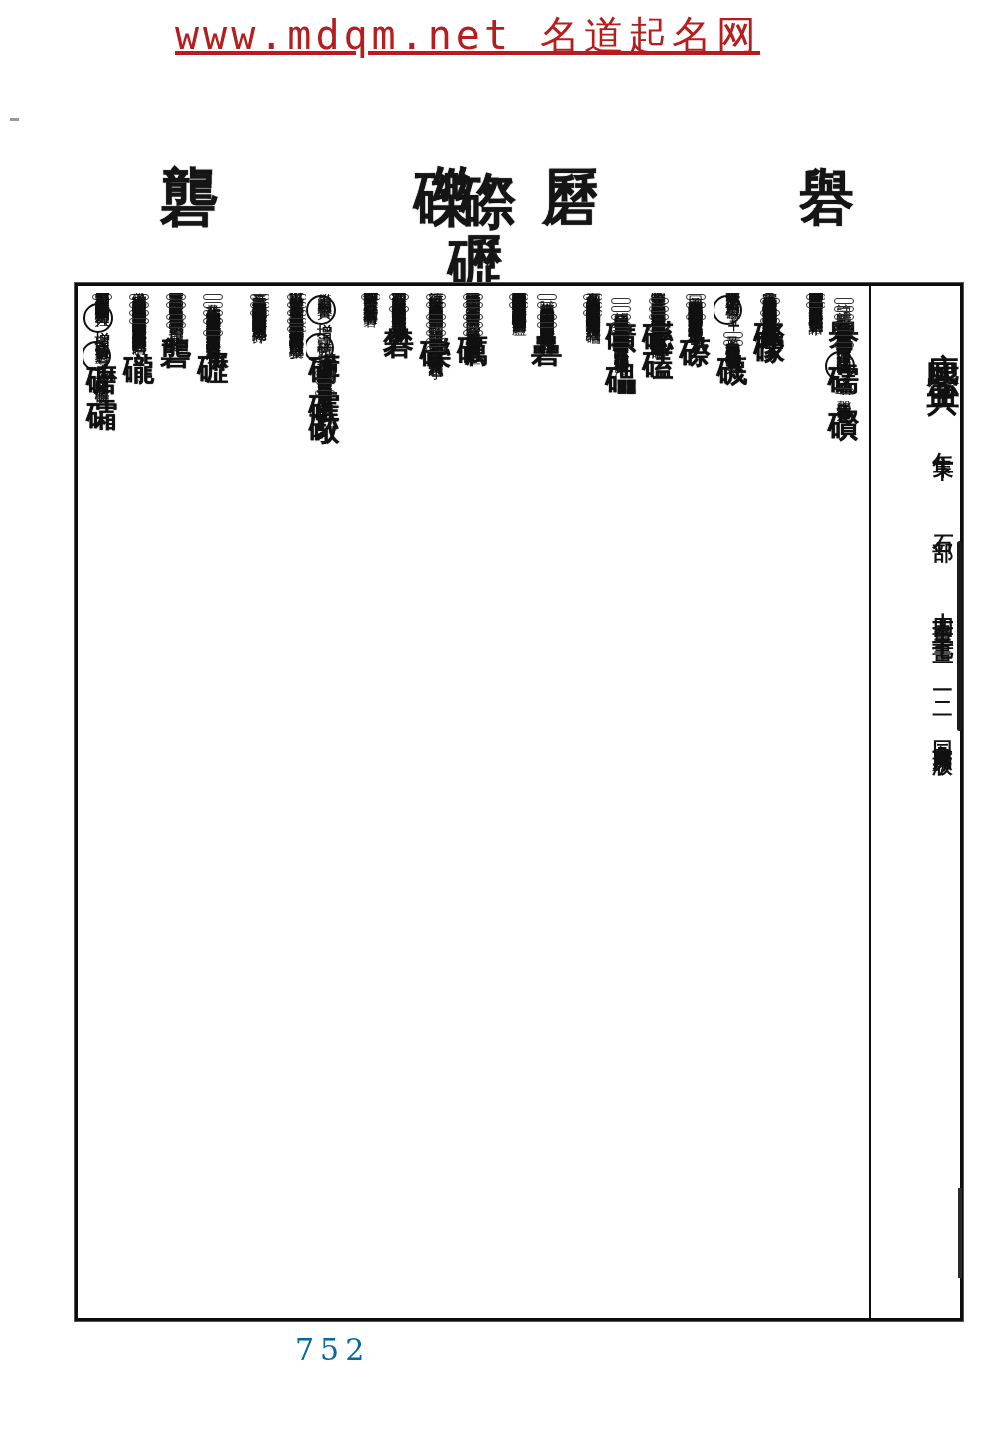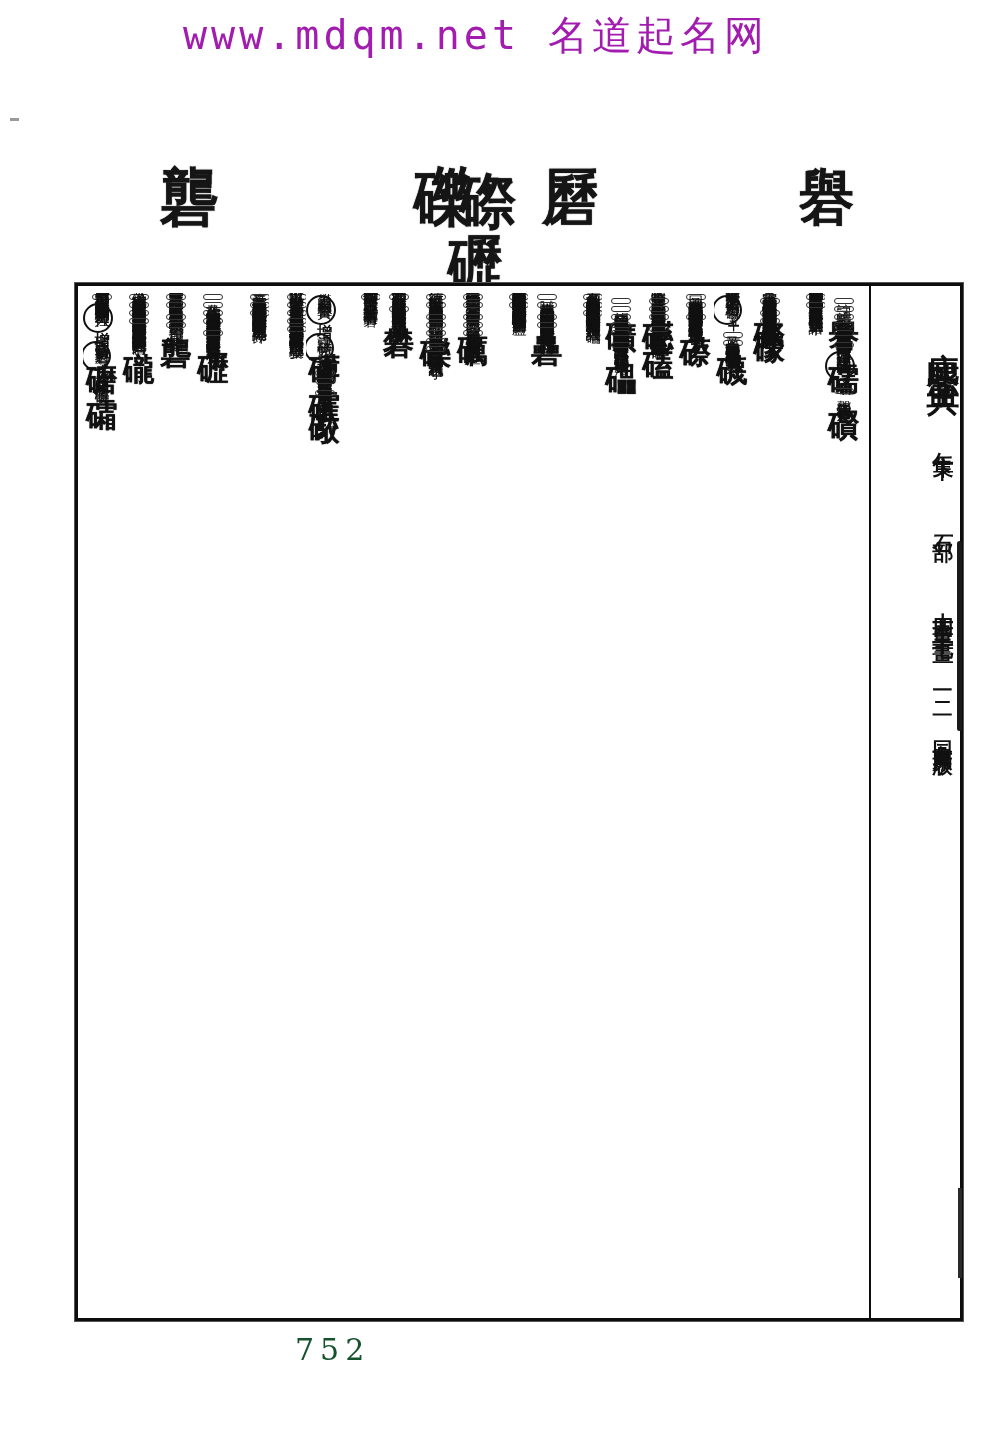--- a/index.html
+++ b/index.html
@@ -4,23 +4,23 @@
 <style>
   html,body{margin:0;padding:0;}
   body{
     width:1000px;height:1436px;position:relative;
     background:#ffffff;overflow:hidden;
     font-family:"DejaVu Serif", serif;
     color:#111;
   }
   
   .watermark{
-    position:absolute;left:183px;top:8px;width:800px;
-    font-size:40px;letter-spacing:4px;color:#a21caf;
-    font-family:"DejaVu Sans Mono", monospace;white-space:nowrap;
+    position:absolute;left:175px;top:8px;width:800px;
+    font-size:40px;letter-spacing:4px;color:#b91c1c;
+    font-family:"DejaVu Sans Mono", monospace;white-space:nowrap;text-decoration:underline;
   }
   .stray-dash{position:absolute;left:10px;top:118px;width:9px;height:3px;background:#9a9a9a;}
   
   .seal{position:absolute;font-weight:bold;color:#151515;
     font-family:"DejaVu Serif", serif;line-height:1;
     transform:scaleY(1.08);text-shadow:0 0 1px #151515;}
   .seal:nth-child(1){left:160px;top:168px;font-size:58px;}
   .seal:nth-child(2){left:414px;top:168px;font-size:58px;}
   .seal:nth-child(3){left:460px;top:172px;font-size:56px;}
   .seal:nth-child(4){left:448px;top:236px;font-size:54px;}
@@ -66,21 +66,21 @@
     display:inline-block;width:30px;height:30px;line-height:normal;
     border:2px solid #111;border-radius:50%;
     font-size:11px;letter-spacing:-2px;font-weight:bold;
     text-align:center;margin:2px 0 2px 3px;box-sizing:border-box;
     padding-top:2px;
   }
   .col .m.single{font-size:15px;padding-top:4px;}
   
   .page-number{
     position:absolute;left:295px;top:1332px;
-    font-size:30px;letter-spacing:6px;color:#14532d;
+    font-size:30px;letter-spacing:6px;color:#0369a1;
     font-family:"DejaVu Serif", serif;
   }
 </style>
 </head>
 <body>
 
 <div class="watermark">www.mdqm.net 名道起名网</div>
 <div class="stray-dash"></div>
 
 <div id="sealRow">

